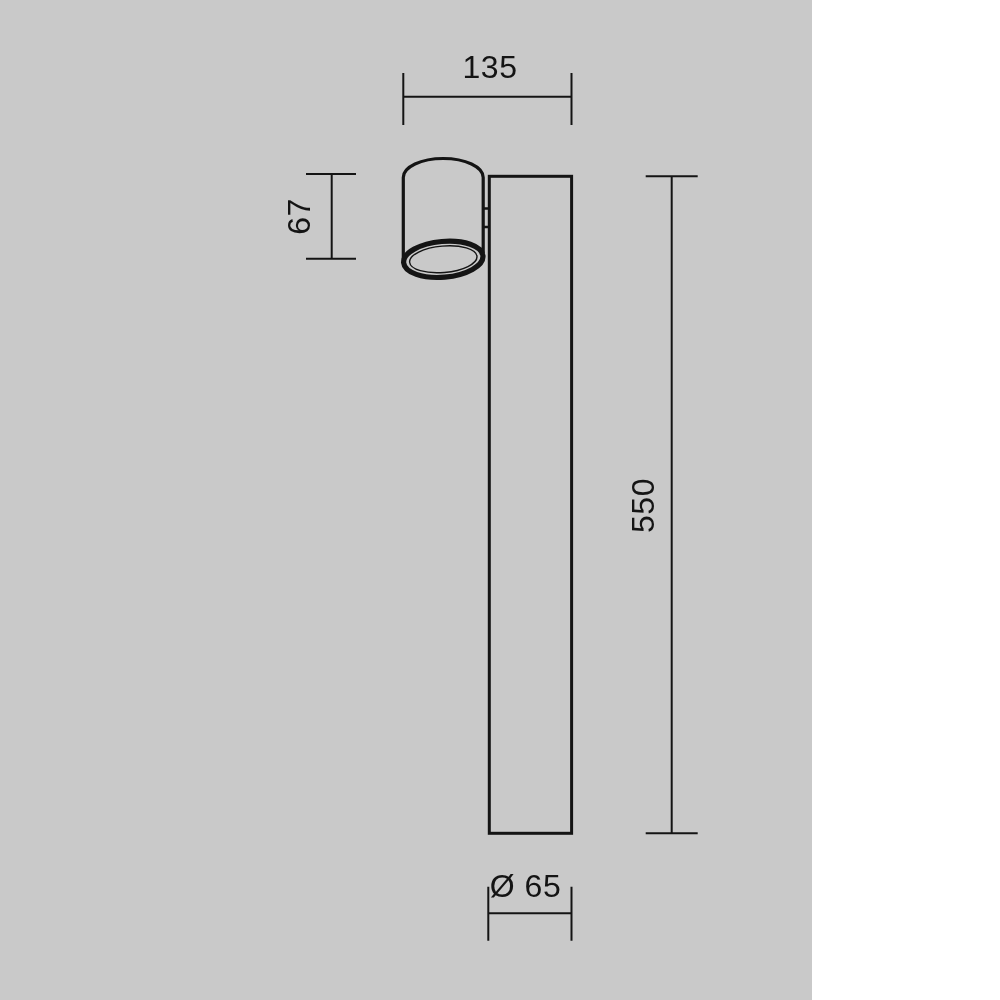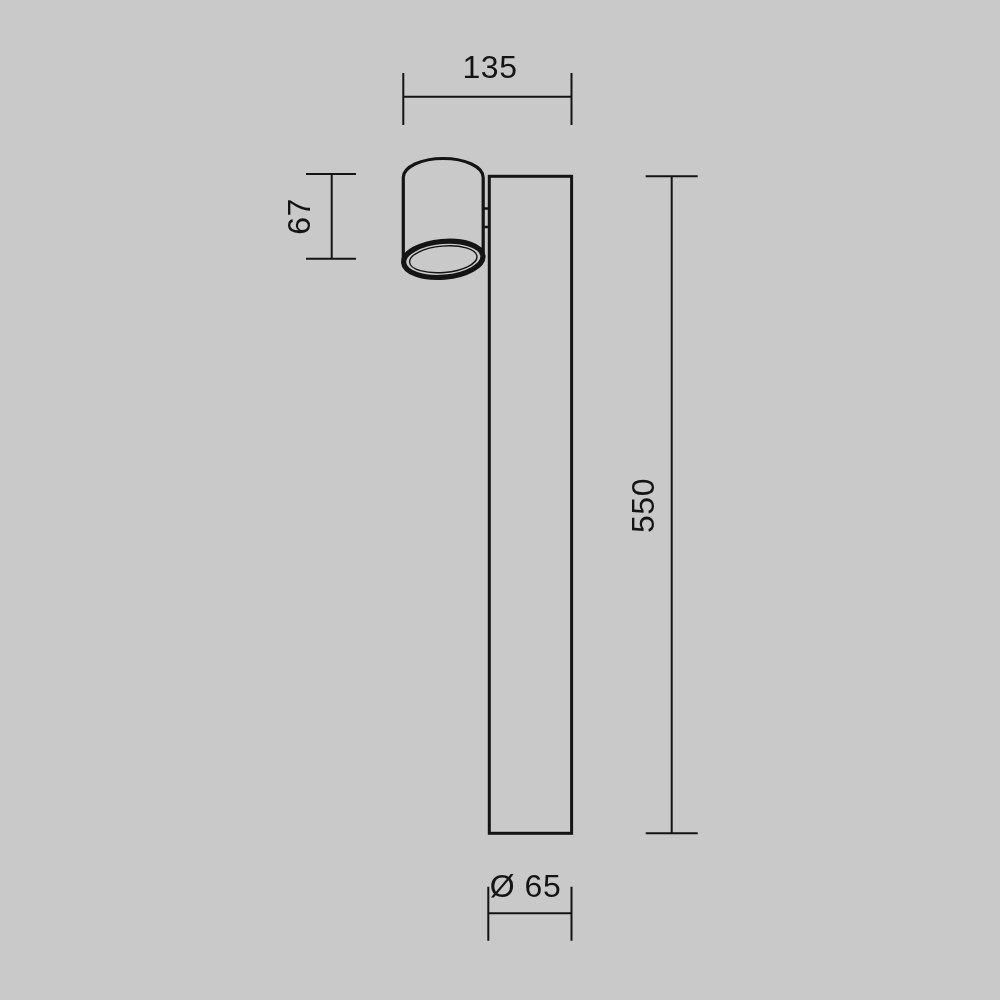--- a/index.html
+++ b/index.html
@@ -1,21 +1,21 @@
 <!DOCTYPE html>
 <html><head>
 <meta charset="utf-8">
 <style>
   html, body {
     margin: 0;
     padding: 0;
   }
   .canvas {
     position: relative;
-    width: 1000px;
+    width: 812px;
     height: 1000px;
     background: #c9c9c9;
     overflow: hidden;
     font-family: "Liberation Sans", sans-serif;
   }
   svg text {
     font-family: "Liberation Sans", sans-serif;
     font-size: 32px;
     font-weight: 400;
     letter-spacing: 0.5px;

